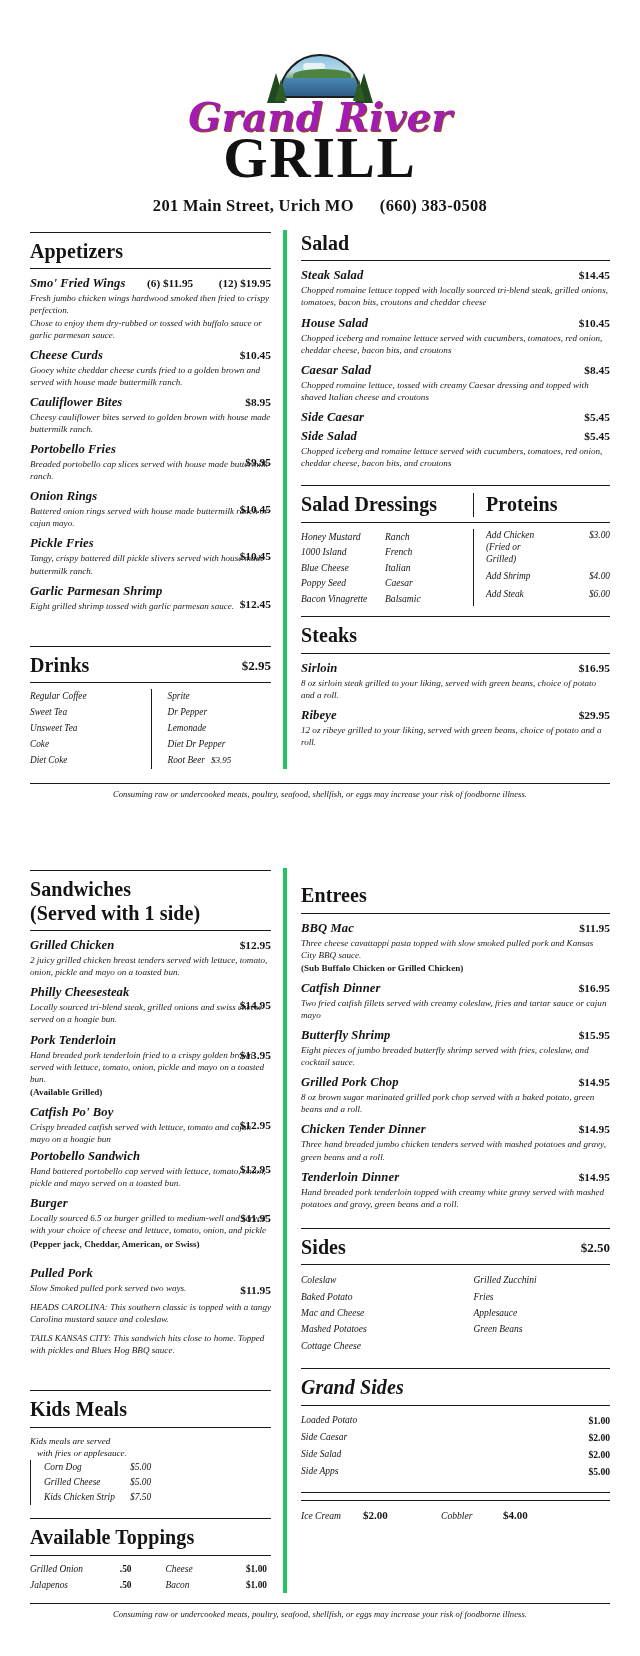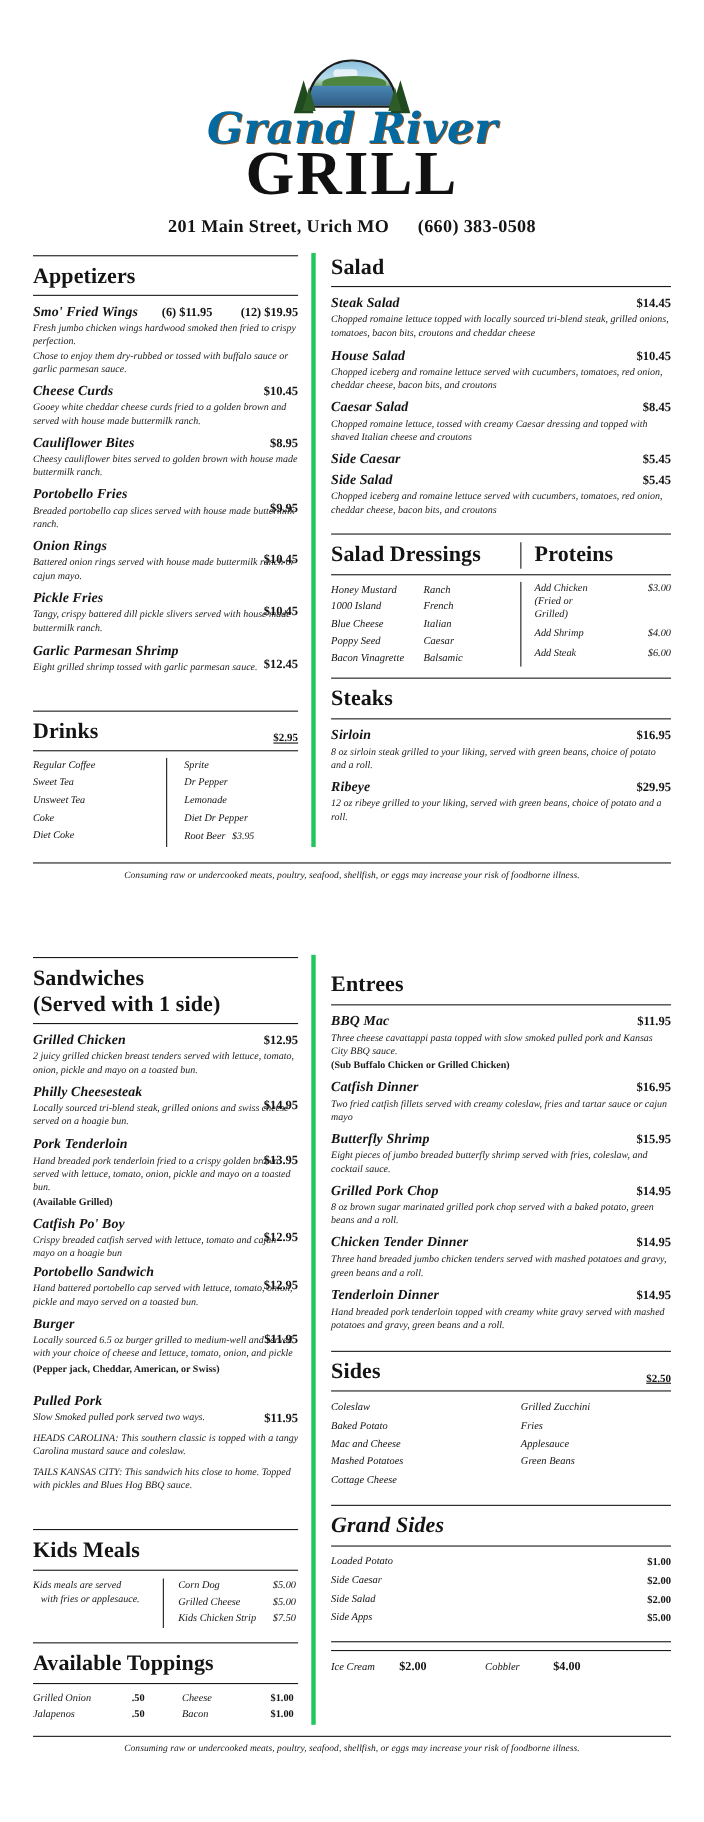--- a/index.html
+++ b/index.html
@@ -80,21 +80,21 @@
   .tree-r { right: 2px; bottom: 1px; }
   .tree-l2 { left: 10px; bottom: 3px; border-left-width:6px; border-right-width:6px; border-bottom: 22px solid #2d5c27;}
   .tree-r2 { right: 10px; bottom: 3px; border-left-width:6px; border-right-width:6px; border-bottom: 22px solid #2d5c27;}
 
   .logo-script {
     font-family: "DejaVu Serif", serif;
     font-style: italic;
     font-weight: bold;
     font-size: 39px;
     letter-spacing: 0px;
-    color: #0369a1;
+    color: #a21caf;
     line-height: 1;
     margin-top: 0px;
     text-shadow: 1px 1px 0 #8d5420;
   }
   .logo-grill {
     font-family: "Liberation Serif", serif;
     font-weight: bold;
     font-size: 57px;
     letter-spacing: 2px;
     line-height: .96;
@@ -135,35 +135,34 @@
   .sec-rule-top {
     border-top: 1.6px solid #1a1a1a;
     margin-bottom: 7px;
   }
   .sec-rule-bottom {
     border-top: 1.2px solid #1a1a1a;
     margin-top: 5px;
   }
   .sec-head {
     display: flex;
-    align-items: flex-end;
+    align-items: center;
     justify-content: space-between;
   }
   .sec-title {
     font-family: "Liberation Serif", serif;
     font-weight: bold;
     font-size: 20px;
     line-height: 1.18;
     letter-spacing: .1px;
   }
   .sec-title.italic { font-style: italic; }
   .sec-price {
     font-weight: bold;
-    font-size: 10px;
-    text-decoration: underline;
+    font-size: 13px;
   }
 
   
   .item {
     margin-top: 7px;
     position: relative;
   }
   .item-head {
     display: flex;
     justify-content: space-between;
@@ -243,21 +242,21 @@
     font-style: italic;
     font-size: 9.4px;
     line-height: 1.35;
     margin-bottom: 5px;
     gap: 46px;
   }
   .prot-row .pn { line-height: 1.3; }
   .prot-row .pp { white-space: nowrap; padding-left: 8px; }
 
   
-  .kids-wrap { display: flex; margin-top: 7px; }
+  .kids-wrap { display: flex; margin-top: 7px; flex-direction: column; }
   .kids-note {
     width: 110px;
     font-style: italic;
     font-size: 9.1px;
     line-height: 1.38;
     padding-right: 8px;
   }
   .kids-note .ind { padding-left: 7px; display: block; }
   .kids-list {
     flex: 1;

